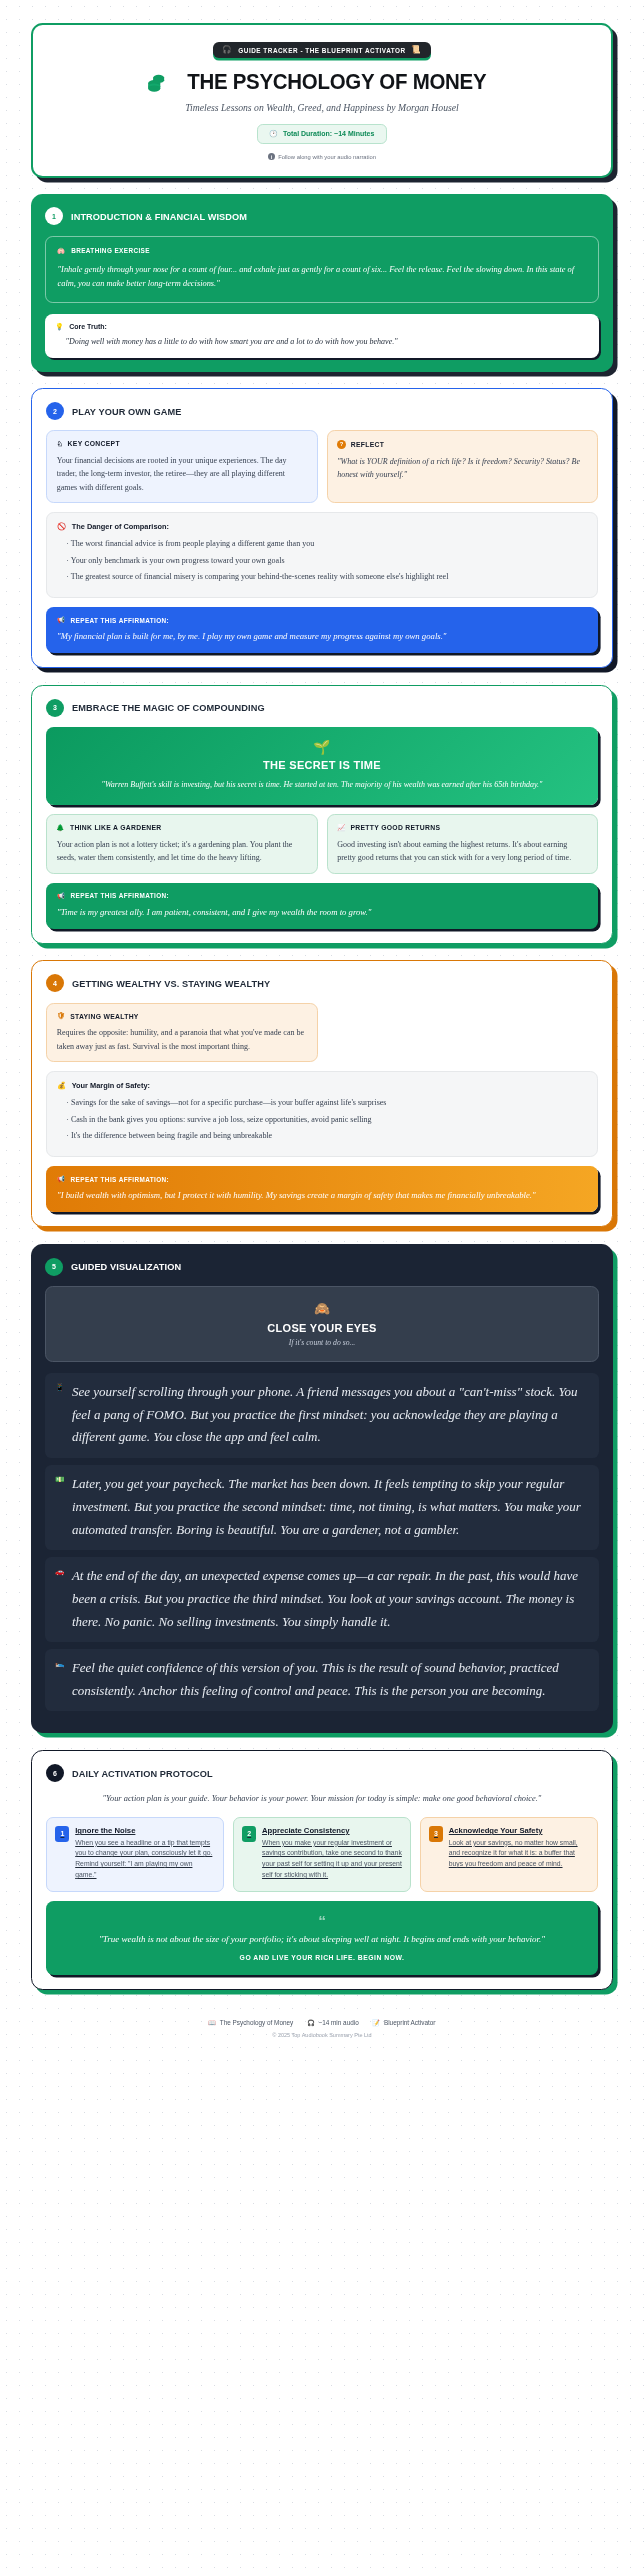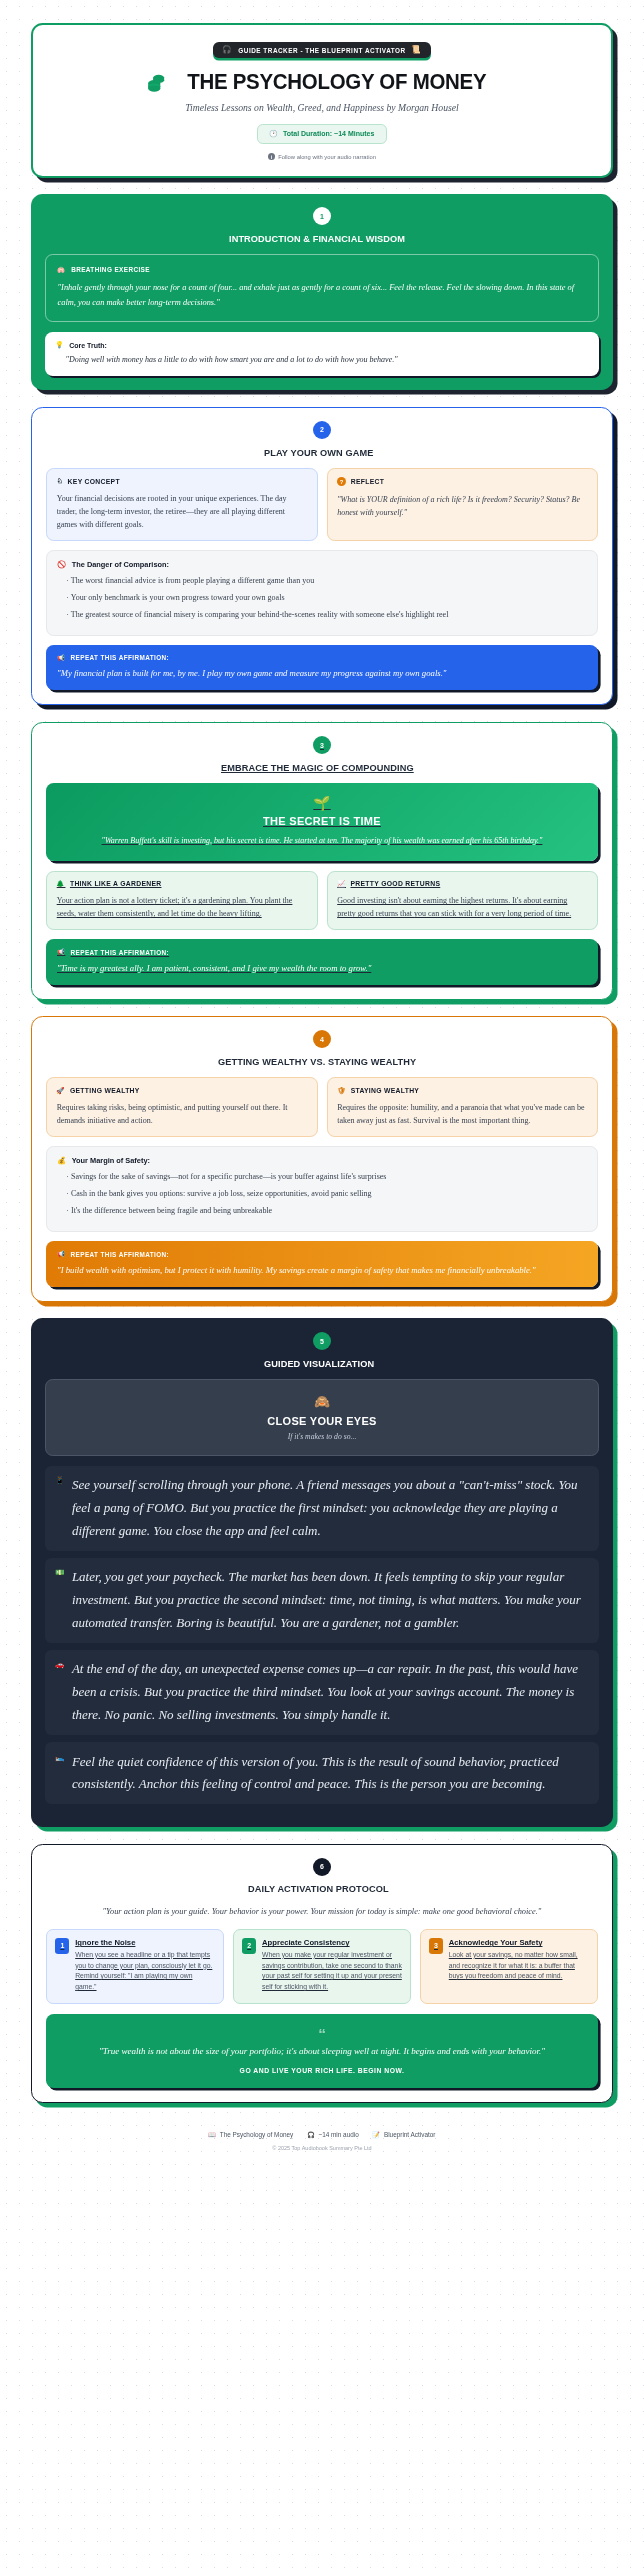--- a/index.html
+++ b/index.html
@@ -96,21 +96,20 @@
     background: #6b7280; color: #fff;
     font-size: 5.2px; font-weight: bold;
     display: inline-flex; align-items: center; justify-content: center;
   }
 
   
   .section { padding: 13px 14px 14px 14px; }
   .sec-head {
     display: flex; align-items: center; gap: 7.7px;
     margin-bottom: 10.3px;
-    flex-direction: column;
   }
   .sec-num {
     width: 18px; height: 18px; border-radius: 50%;
     display: flex; align-items: center; justify-content: center;
     font-size: 7px; font-weight: bold; color: #fff; flex: 0 0 auto;
   }
   .sec-title {
     font-size: 9.7px; font-weight: bold; letter-spacing: 0.1px;
     font-family: "Liberation Sans Narrow", "Liberation Sans", sans-serif;
     transform: scaleX(0.95); transform-origin: left center;
@@ -147,21 +146,21 @@
     font-size: 7px; font-weight: bold; color: #111827; margin-bottom: 5.2px;
   }
   .wb-text {
     font-family: "Liberation Serif", serif; font-style: italic;
     font-size: 8px; color: #1f2937; padding-left: 10.3px; line-height: 1.6;
   }
 
   
   .sec2 { border: 1.9px solid #2563eb; box-shadow: 4.5px 4.5px 0 #111827; }
   .sec2 .sec-num { background: #2563eb; }
-  .sec3 { border: 1.9px solid #0f9d63; box-shadow: 4.5px 4.5px 0 #0f9d63; text-decoration: underline; }
+  .sec3 { border: 1.9px solid #0f9d63; box-shadow: 4.5px 4.5px 0 #0f9d63; }
   .sec3 .sec-num { background: #0f9d63; }
   .sec4 { border: 1.9px solid #d97706; box-shadow: 4.5px 4.5px 0 #d97706; }
   .sec4 .sec-num { background: #d97706; }
   .sec6 { border: 1.9px solid #111827; box-shadow: 4.5px 4.5px 0 #0f9d63; }
   .sec6 .sec-num { background: #111827; }
 
   
   .two-col { display: grid; grid-template-columns: 1fr 1fr; gap: 9px; margin-bottom: 9px; }
   .tile { border-radius: 7.7px; padding: 8.4px 9.7px; }
   .tile-label {
@@ -433,27 +432,20 @@
 
 <div class="card section sec4">
   <div class="sec-head">
     <div class="sec-num">4</div>
     <div class="sec-title">GETTING WEALTHY VS. STAYING WEALTHY</div>
   </div>
 
   <div class="two-col">
     <div class="tile tile-peach">
       <div class="tile-label">
-        <span style="color:#d97706">🚀</span>
-        <span>GETTING WEALTHY</span>
-      </div>
-      <div class="tile-body">Requires taking risks, being optimistic, and putting yourself out there. It demands initiative and action.</div>
-    </div>
-    <div class="tile tile-peach">
-      <div class="tile-label">
         <span style="color:#d97706">🛡</span>
         <span>STAYING WEALTHY</span>
       </div>
       <div class="tile-body">Requires the opposite: humility, and a paranoia that what you've made can be taken away just as fast. Survival is the most important thing.</div>
     </div>
   </div>
 
   <div class="grey-panel">
     <div class="gp-label cond">
       <span style="color:#d97706">💰</span>
@@ -477,21 +469,21 @@
 
 <div class="sec5">
   <div class="sec-head">
     <div class="sec-num">5</div>
     <div class="sec-title">GUIDED VISUALIZATION</div>
   </div>
 
   <div class="eyes-panel">
     <div class="eyes-ico">🙈</div>
     <div class="eyes-title">CLOSE YOUR EYES</div>
-    <div class="eyes-sub">If it's makes to do so...</div>
+    <div class="eyes-sub">If it's count to do so...</div>
   </div>
 
   <div class="vis-step">
     <span class="vis-ico">📱</span>
     <span class="vis-text">See yourself scrolling through your phone. A friend messages you about a "can't-miss" stock. You feel a pang of FOMO. But you practice the first mindset: you acknowledge they are playing a different game. You close the app and feel calm.</span>
   </div>
   <div class="vis-step">
     <span class="vis-ico">💵</span>
     <span class="vis-text">Later, you get your paycheck. The market has been down. It feels tempting to skip your regular investment. But you practice the second mindset: time, not timing, is what matters. You make your automated transfer. Boring is beautiful. You are a gardener, not a gambler.</span>
   </div>

